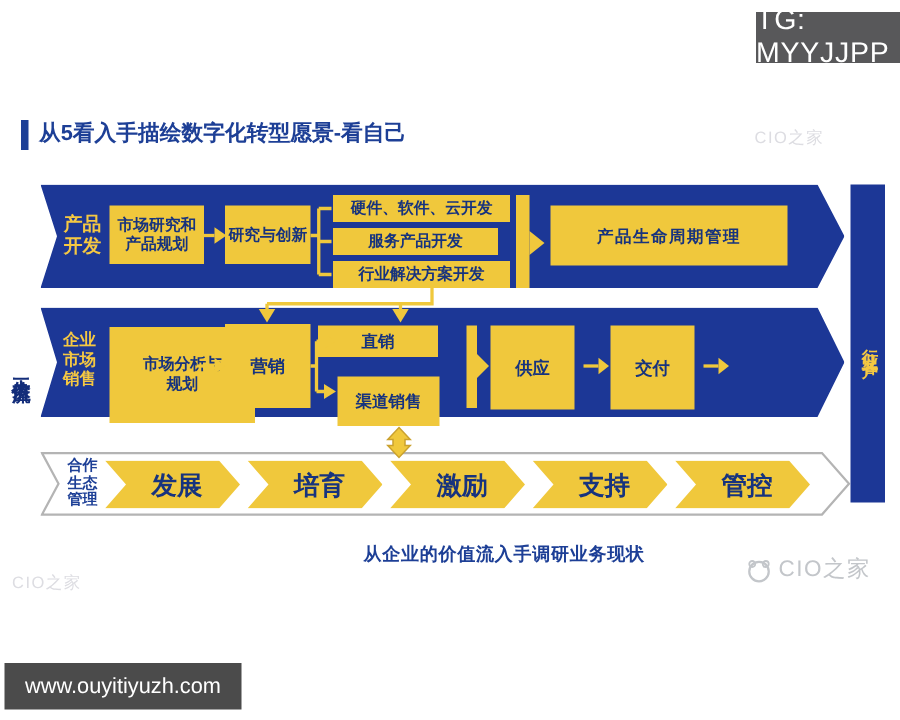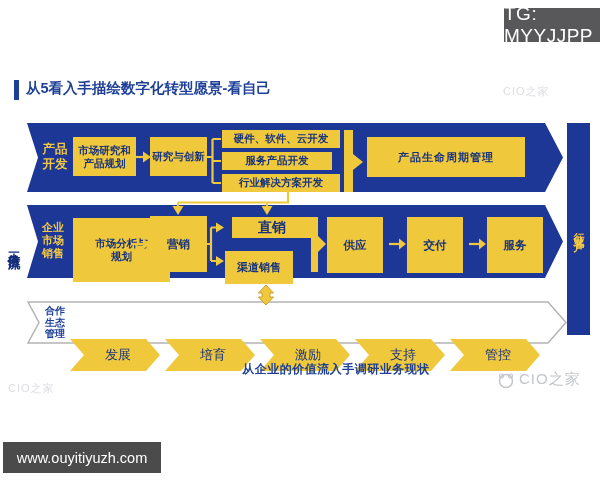--- a/index.html
+++ b/index.html
@@ -45,31 +45,31 @@
   .ybox{position:absolute;background:var(--c-yellow);color:var(--c-blue_dark_text);font-weight:bold;
     display:flex;align-items:center;justify-content:center;text-align:center;}
   .b-research{left:73px;top:137px;width:57px;height:39px;font-size:10.5px;line-height:13px;padding:0 3px;}
   .b-rnd{left:150px;top:137px;width:57px;height:39px;font-size:10.5px;}
   .b-hw{left:222px;top:130px;width:118px;height:18px;font-size:10.5px;}
   .b-svc-dev{left:222px;top:152px;width:110px;height:18px;font-size:10.5px;}
   .b-sol{left:222px;top:174px;width:118px;height:18px;font-size:10.5px;}
   .b-plm{left:367px;top:137px;width:158px;height:40px;font-size:11px;letter-spacing:1px;}
   .b-analysis{left:73px;top:218px;width:57px;height:64px;font-size:10.5px;line-height:13px;padding:0 20px;}
   .b-marketing{left:150px;top:216px;width:57px;height:56px;font-size:11.5px;}
-  .b-direct{left:232px;top:217px;width:80px;height:21px;font-size:14px;}
+  .b-direct{left:212px;top:217px;width:80px;height:21px;font-size:11px;}
   .b-channel{left:225px;top:251px;width:68px;height:33px;font-size:11px;}
   .b-supply{left:327px;top:217px;width:56px;height:56px;font-size:11.5px;}
   .b-delivery{left:407px;top:217px;width:56px;height:56px;font-size:11.5px;}
   .b-service{left:487px;top:217px;width:56px;height:56px;font-size:11.5px;}
 
   
   .chevron{position:absolute;top:307px;height:32px;width:90px;background:var(--c-yellow);
     clip-path:polygon(0 0,calc(100% - 14px) 0,100% 50%,calc(100% - 14px) 100%,0 100%,14px 50%);
-    color:var(--c-blue_dark_text);font-weight:normal;font-size:13px;
-    display:flex;align-items:center;justify-content:center;padding-left:6px;box-sizing:border-box;margin-top:32px;}
+    color:var(--c-blue_dark_text);font-weight:bold;font-size:17px;
+    display:flex;align-items:center;justify-content:center;padding-left:6px;box-sizing:border-box;}
   .ch1{left:70px;} .ch2{left:165px;} .ch3{left:260px;} .ch4{left:355px;} .ch5{left:450px;}
 
   .connector-layer{position:absolute;left:0;top:0;pointer-events:none;}
 
   
   .caption{position:absolute;left:0;top:361px;width:600px;text-align:center;
     font-size:12px;font-weight:bold;color:var(--c-title_blue);letter-spacing:.5px;padding-left:36px;}
 
   
   .logo{position:absolute;left:497px;top:370px;display:flex;align-items:center;gap:4px;color:var(--c-logo_gray);}
@@ -114,21 +114,20 @@
   <div class="ybox b-svc-dev">服务产品开发</div>
   <div class="ybox b-sol">行业解决方案开发</div>
   <div class="ybox b-plm">产品生命周期管理</div>
 
   <div class="ybox b-analysis">市场分析与规划</div>
   <div class="ybox b-marketing">营销</div>
   <div class="ybox b-direct">直销</div>
   <div class="ybox b-channel">渠道销售</div>
   <div class="ybox b-supply">供应</div>
   <div class="ybox b-delivery">交付</div>
-  <div class="ybox b-service">服务</div>
 
   <div class="chevron ch1">发展</div>
   <div class="chevron ch2">培育</div>
   <div class="chevron ch3">激励</div>
   <div class="chevron ch4">支持</div>
   <div class="chevron ch5">管控</div>
 
   <svg class="connector-layer" width="600" height="480">
     <g stroke="#f0c83c" stroke-width="2.2" fill="none">
       <path d="M131,157 H143"></path>

